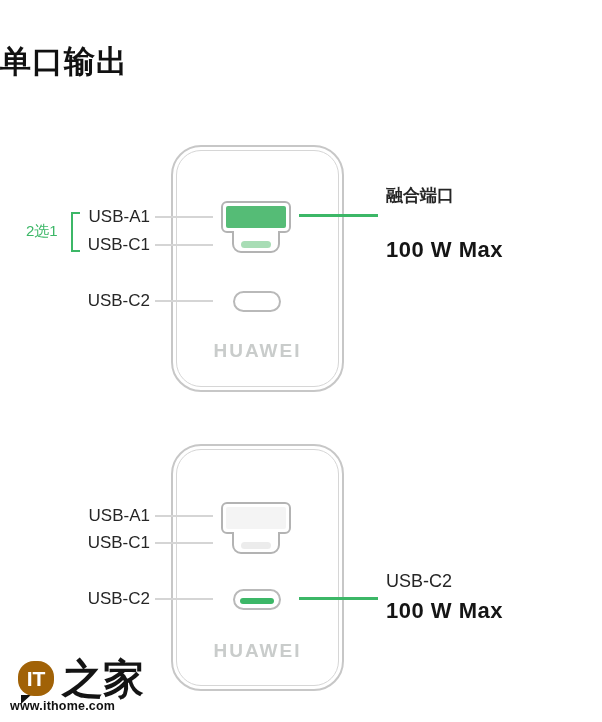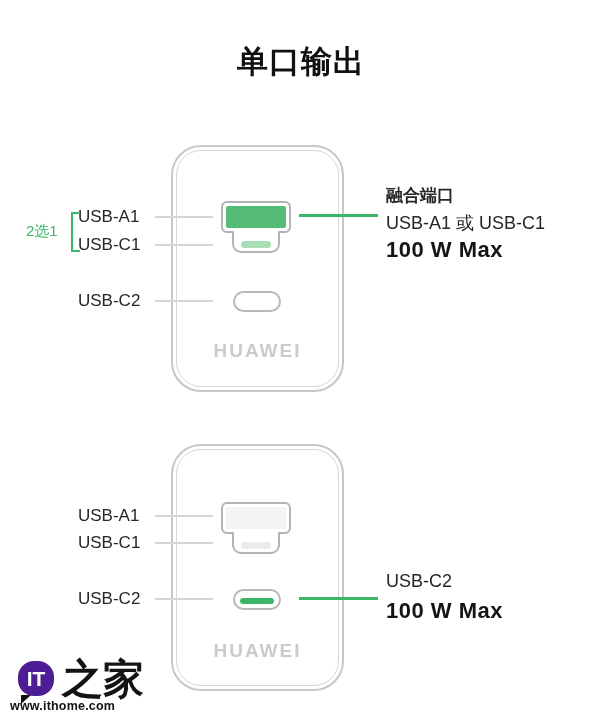--- a/index.html
+++ b/index.html
@@ -17,21 +17,21 @@
     --inactive-pill:#ECECEC;
   }
   html,body{margin:0;padding:0;background:#888;}
   .stage{
     position:relative;width:602px;height:722px;margin:0 auto;
     background:#ffffff;overflow:hidden;
     font-family:"Liberation Sans","DejaVu Sans",sans-serif;
     -webkit-font-smoothing:antialiased;
   }
   .title{
-    position:absolute;top:41px;left:0;width:602px;text-align:center;
+    position:absolute;top:41px;left:0;width:602px;text-align:left;
     font-size:31px;font-weight:700;color:#111;letter-spacing:1px;margin:0;
   }
   
   .charger{
     position:absolute;left:171px;width:173px;height:247px;
     border:2px solid var(--outline-gray);border-radius:30px;background:#fff;
     box-sizing:border-box;
   }
   .charger-inner{
     position:absolute;inset:3px;border:1px solid var(--outline-gray-inner);
@@ -64,21 +64,21 @@
     position:absolute;left:171px;width:173px;text-align:center;
     font-size:19px;font-weight:700;color:var(--brand-gray);letter-spacing:2px;
   }
   .brand.b1{top:340px;}
   .brand.b2{top:640px;}
   
   .lead{position:absolute;height:2px;background:var(--leader-gray);z-index:6;}
   .lead-green{position:absolute;height:3px;background:var(--accent-green);z-index:6;}
   
   .plabel{
-    position:absolute;left:78px;width:72px;
+    position:absolute;left:78px;width:72px;text-align:right;
     font-size:17px;line-height:18px;color:var(--text-dark);
   }
   
   .choice{
     position:absolute;left:26px;top:223px;width:40px;text-align:left;
     color:var(--accent-green);font-size:15px;line-height:16px;font-weight:400;
   }
   .brk{position:absolute;background:var(--accent-green);}
   .brk-v{left:71px;top:212px;width:2px;height:40px;}
   .brk-t{left:71px;top:212px;width:9px;height:2px;}
@@ -89,21 +89,21 @@
   .anno-ports{font-size:18px;font-weight:400;color:var(--text-dark);}
   .anno-power{font-size:22px;font-weight:600;color:var(--text-black);letter-spacing:0.5px;}
   .a1-head{top:184px;}
   .a1-ports{top:211px;}
   .a1-power{top:237px;}
   .a2-ports{top:571px;}
   .a2-power{top:598px;}
   
   .wm-logo-box{
     position:absolute;left:18px;top:661px;width:36px;height:35px;
-    background:#4c1d95;border-radius:16px;color:#fff;
+    background:#a16207;border-radius:16px;color:#fff;
     display:flex;align-items:center;justify-content:center;
     font-size:21px;font-weight:700;z-index:8;
   }
   .wm-tail{
     position:absolute;left:21px;top:695px;width:0;height:0;z-index:7;
     border-top:9px solid #101010;border-right:10px solid transparent;
   }
   .wm-suffix{
     position:absolute;left:62px;top:662px;font-size:41px;line-height:34px;
     font-weight:700;color:#141414;
@@ -143,21 +143,20 @@
   <div class="plabel" style="top:208px;">USB-A1</div>
   <div class="plabel" style="top:236px;">USB-C1</div>
   <div class="plabel" style="top:292px;">USB-C2</div>
 
   <div class="choice">2选1</div>
   <div class="brk brk-v"></div>
   <div class="brk brk-t"></div>
   <div class="brk brk-b"></div>
 
   <p class="anno anno-head a1-head">融合端口</p>
-  <p class="anno anno-ports a1-ports">USB-A1 或 USB-C1</p>
   <p class="anno anno-power a1-power">100 W Max</p>
 
   <div class="charger charger-bottom">
     <div class="charger-inner"></div>
   </div>
 
   <svg class="fused-port p2" viewBox="0 0 70 52">
     <path class="fused-outline" d="M6 1 H64 A5 5 0 0 1 69 6 V26 A5 5 0 0 1 64 31 H58 V43 A8 8 0 0 1 50 51 H20 A8 8 0 0 1 12 43 V31 H6 A5 5 0 0 1 1 26 V6 A5 5 0 0 1 6 1 Z"></path>
     <rect class="fused-a-idle" x="5" y="5" width="60" height="22" rx="2"></rect>
     <rect class="fused-pill-idle" x="20" y="40" width="30" height="7" rx="3.5"></rect>

